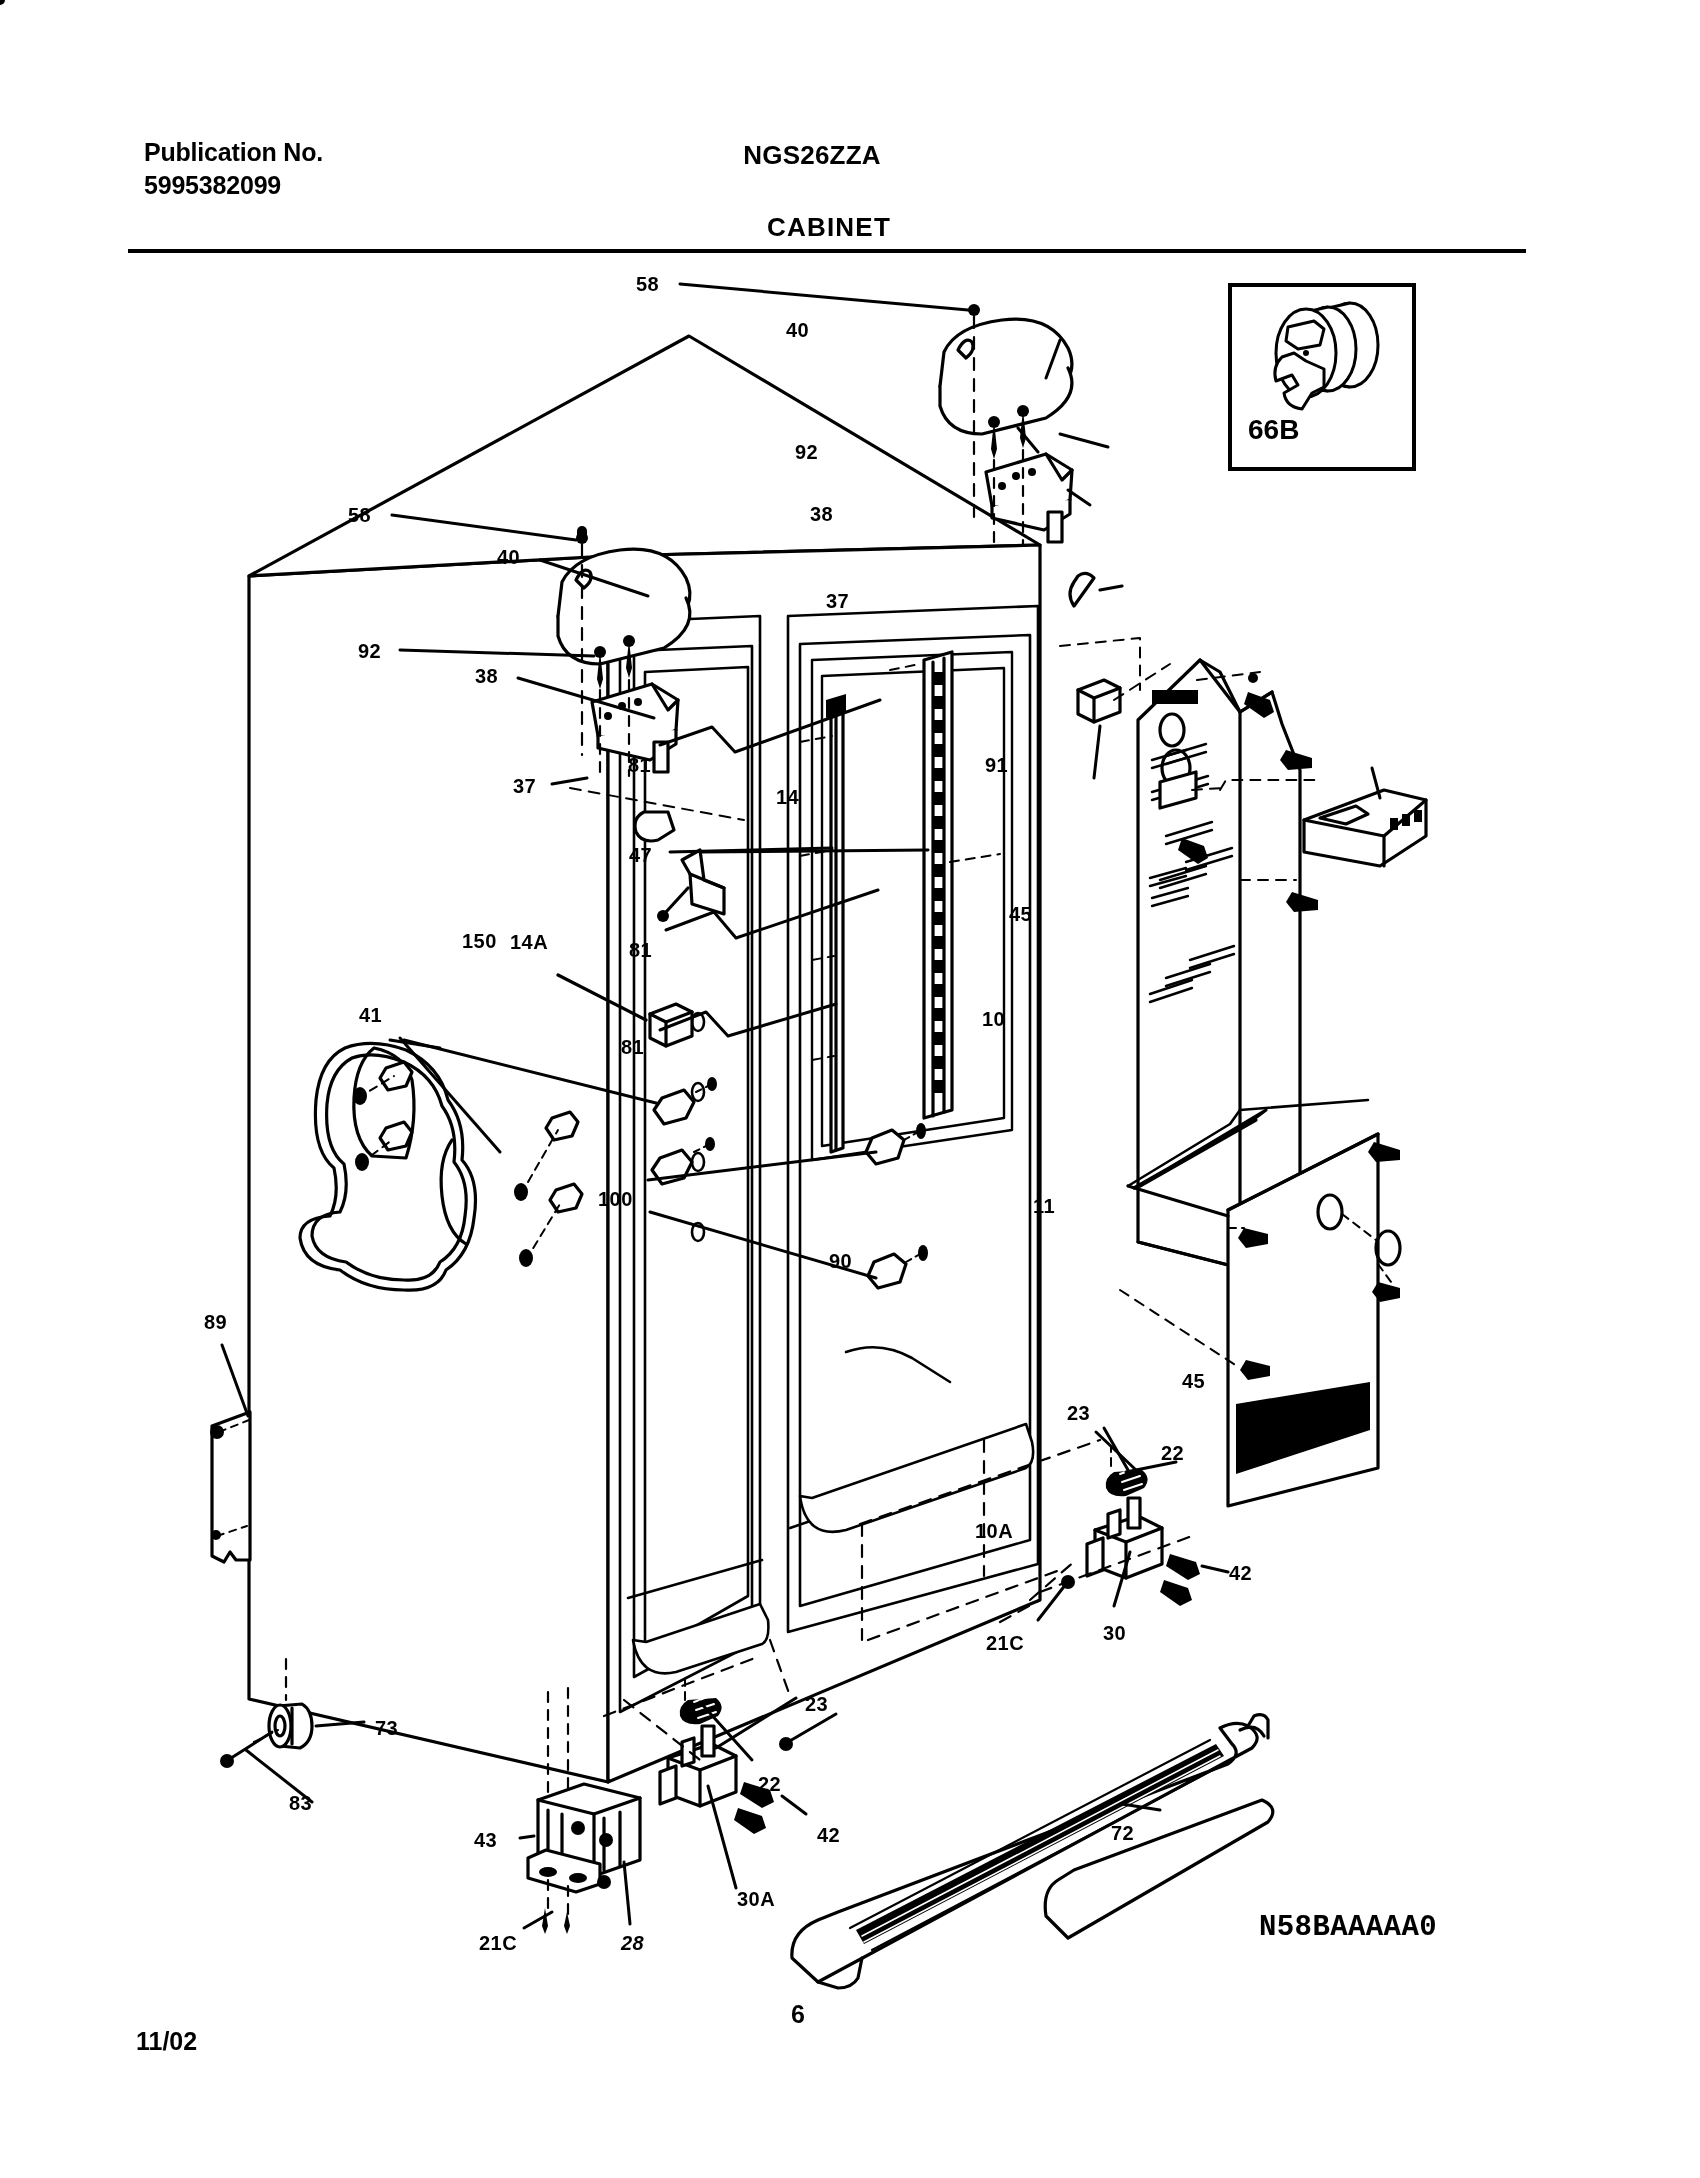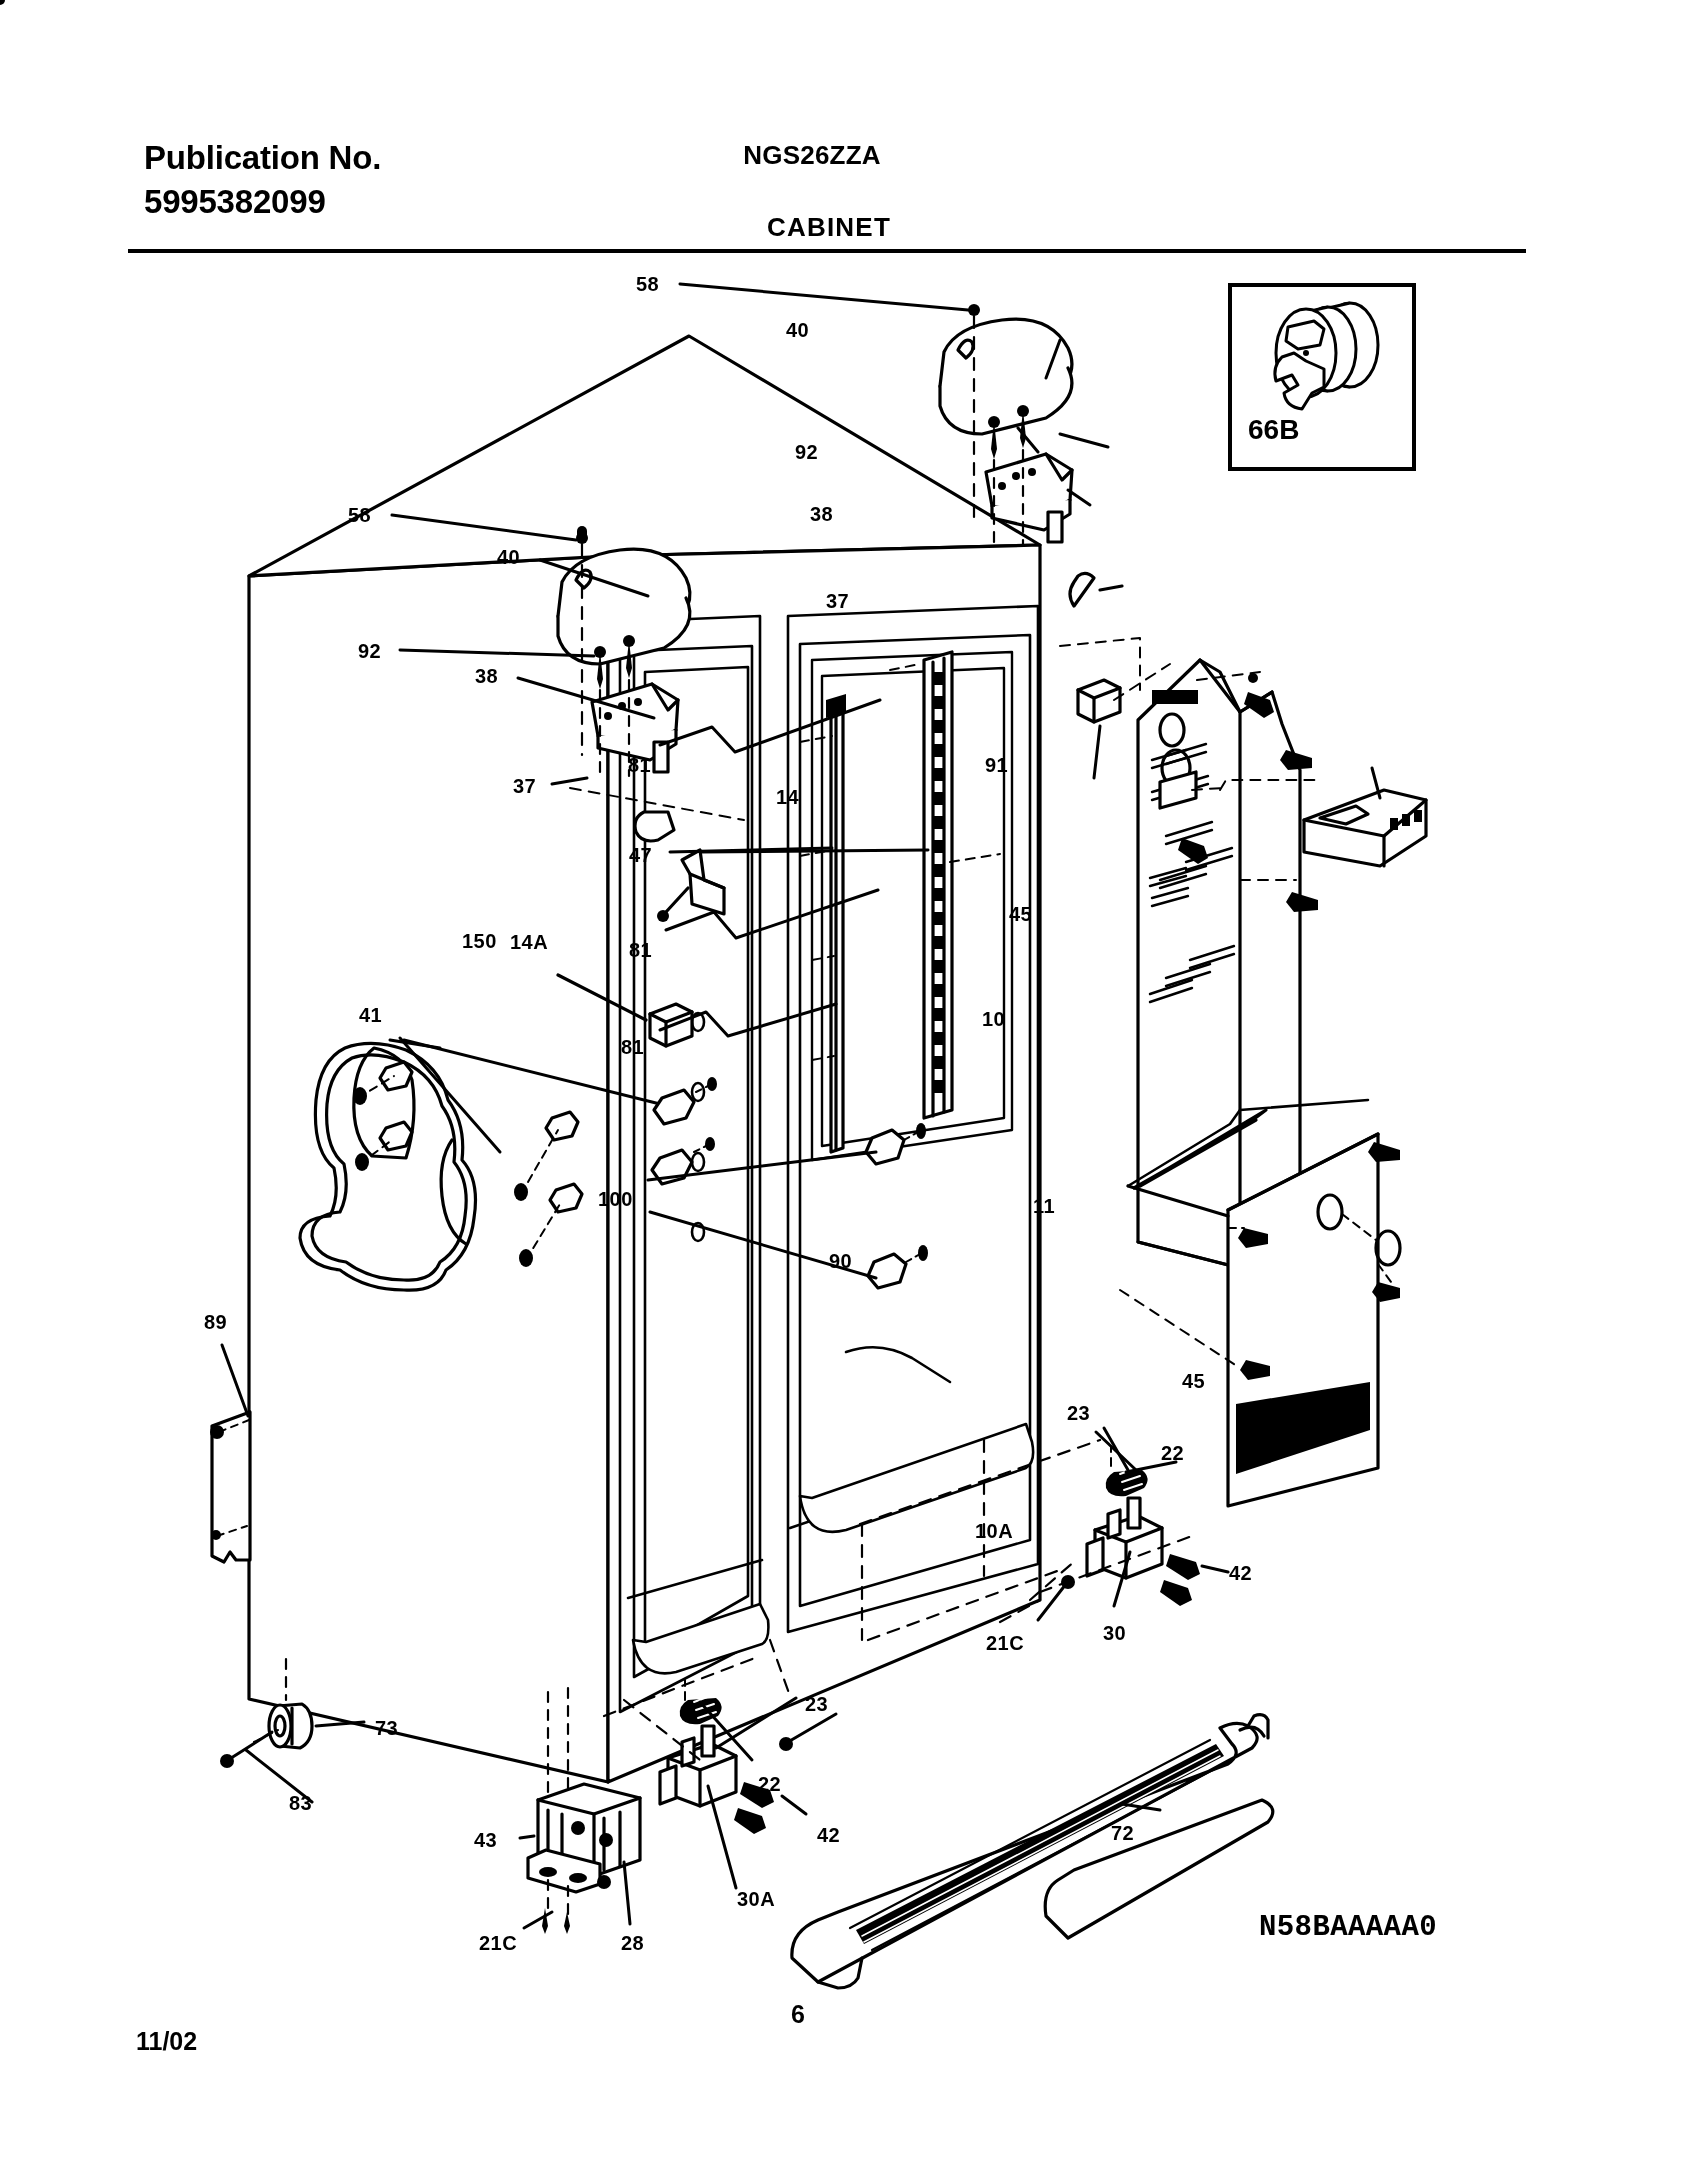--- a/index.html
+++ b/index.html
@@ -17,21 +17,21 @@
     height: 2178px;
     background: #ffffff;
     overflow: hidden;
   }
 
   
   .pub-block {
     position: absolute;
     left: 144px;
     top: 136px;
-    font-size: 33px;
+    font-size: 25px;
     font-weight: bold;
     line-height: 1.33;
     letter-spacing: -0.2px;
   }
   .pub-block div { white-space: nowrap; }
 
   .model-no {
     position: absolute;
     left: 0;
     top: 140px;
@@ -638,21 +638,21 @@
       <div class="callout" style="left: 1067px; top: 1403px;">23</div>
       <div class="callout" style="left: 1161px; top: 1443px;">22</div>
       <div class="callout" style="left: 1229px; top: 1563px;">42</div>
       <div class="callout" style="left: 1103px; top: 1623px;">30</div>
       <div class="callout" style="left: 986px; top: 1633px;">21C</div>
       <div class="callout" style="left: 204px; top: 1312px;">89</div>
       <div class="callout" style="left: 375px; top: 1718px;">73</div>
       <div class="callout" style="left: 289px; top: 1793px;">83</div>
       <div class="callout" style="left: 474px; top: 1830px;">43</div>
       <div class="callout" style="left: 479px; top: 1933px;">21C</div>
-      <div class="callout" style="left: 621px; top: 1933px;">28</div>
+      <div class="callout" style="left: 621px; top: 1933px; font-style: italic;">28</div>
       <div class="callout" style="left: 701px; top: 1889px; margin-left: 36px;">30A</div>
       <div class="callout" style="left: 758px; top: 1774px;">22</div>
       <div class="callout" style="left: 817px; top: 1825px;">42</div>
       <div class="callout" style="left: 805px; top: 1694px;">23</div>
       <div class="callout" style="left: 1111px; top: 1823px;">72</div>
     </div>
 
   <div class="diagram-code">N58BAAAAA0</div>
   <div class="footer-date">11/02</div>
   <div class="footer-page">6</div>

